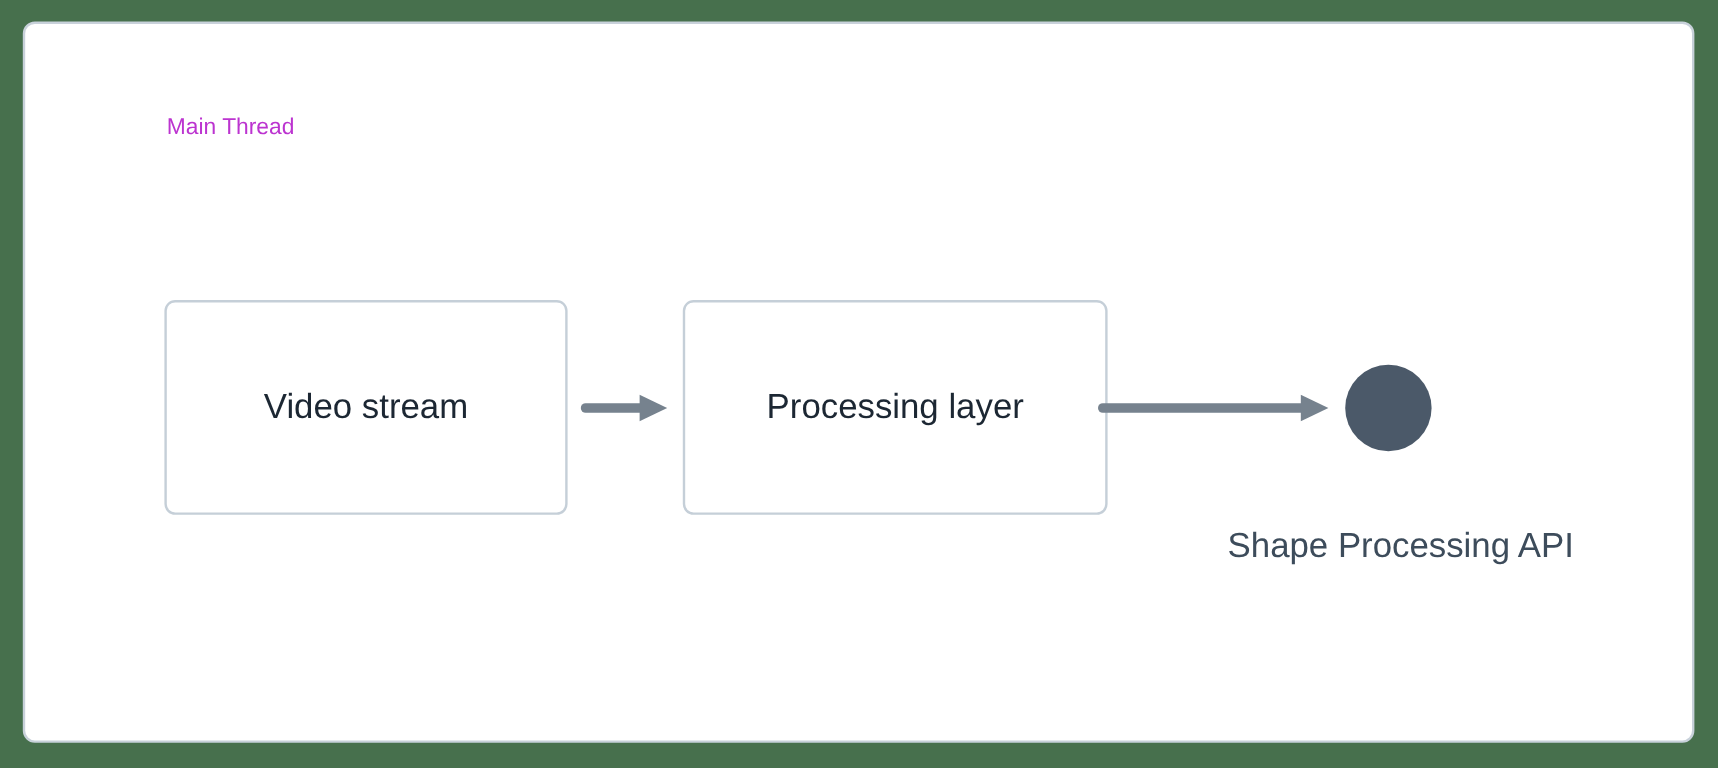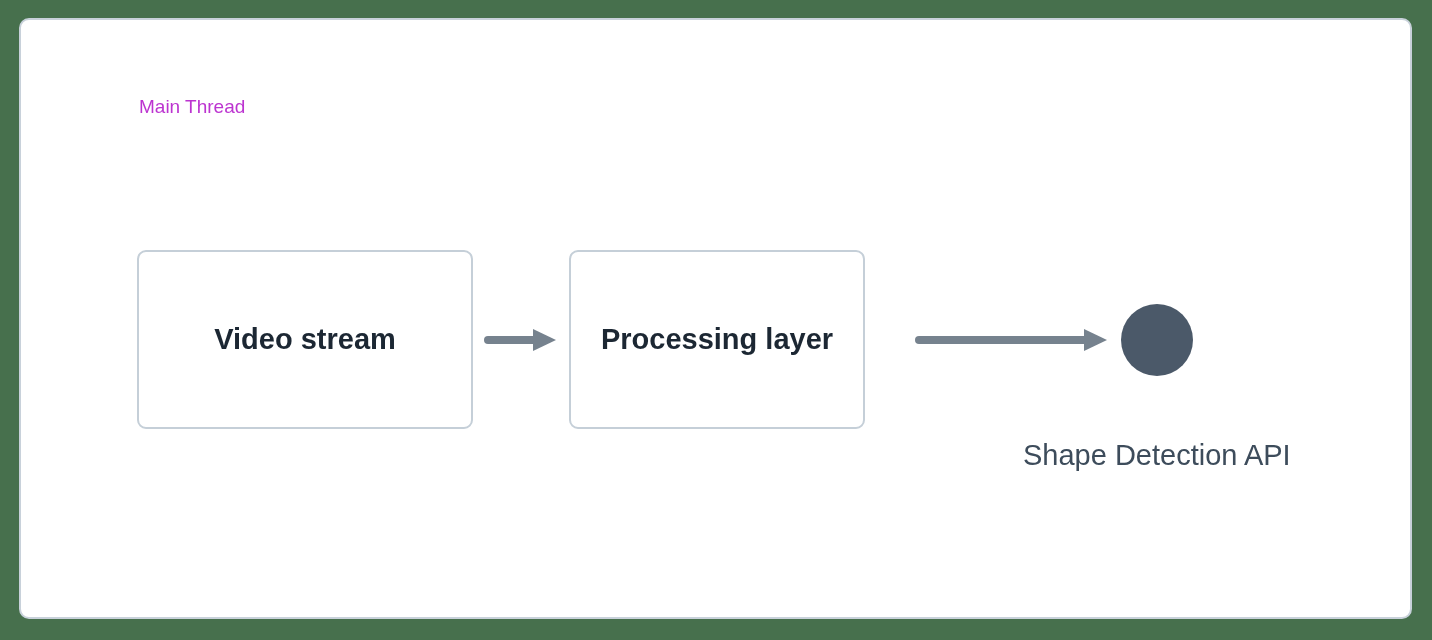--- a/index.html
+++ b/index.html
@@ -41,24 +41,23 @@
     height:179px;
     background:#ffffff;
     border:2px solid var(--box-border);
     border-radius:9px;
     display:flex;
     align-items:center;
     justify-content:center;
     font-size:29px;
     color:var(--box-text);
     white-space:nowrap;
-    font-weight:bold;
   }
   .node-box.video{ left:116px; width:336px; }
-  .node-box.processing{ left:548px; width:296px; }
+  .node-box.processing{ left:548px; width:354px; }
   .arrow-svg{ position:absolute; display:block; }
   .arrow-svg.a1{ left:462px; top:306px; }
   .arrow-svg.a2{ left:893px; top:306px; }
   .arrow-svg line{ stroke:var(--arrow); stroke-width:8; stroke-linecap:round; }
   .arrow-svg polygon{ fill:var(--arrow); }
   .circle-node{
     position:absolute;
     left:1100px; top:284px;
     width:72px; height:72px;
     border-radius:50%;
@@ -92,15 +91,15 @@
     <span>Processing layer</span>
   </div>
 
   <svg class="arrow-svg a2" width="196" height="28" viewBox="0 0 196 28">
     <line x1="5" y1="14" x2="172" y2="14"></line>
     <polygon points="170,3 193,14 170,25"></polygon>
   </svg>
 
   <div class="circle-node"></div>
 
-  <span class="circle-label">Shape Detection API</span>
+  <span class="circle-label">Shape Processing API</span>
 
 </div>
 
 </body></html>

